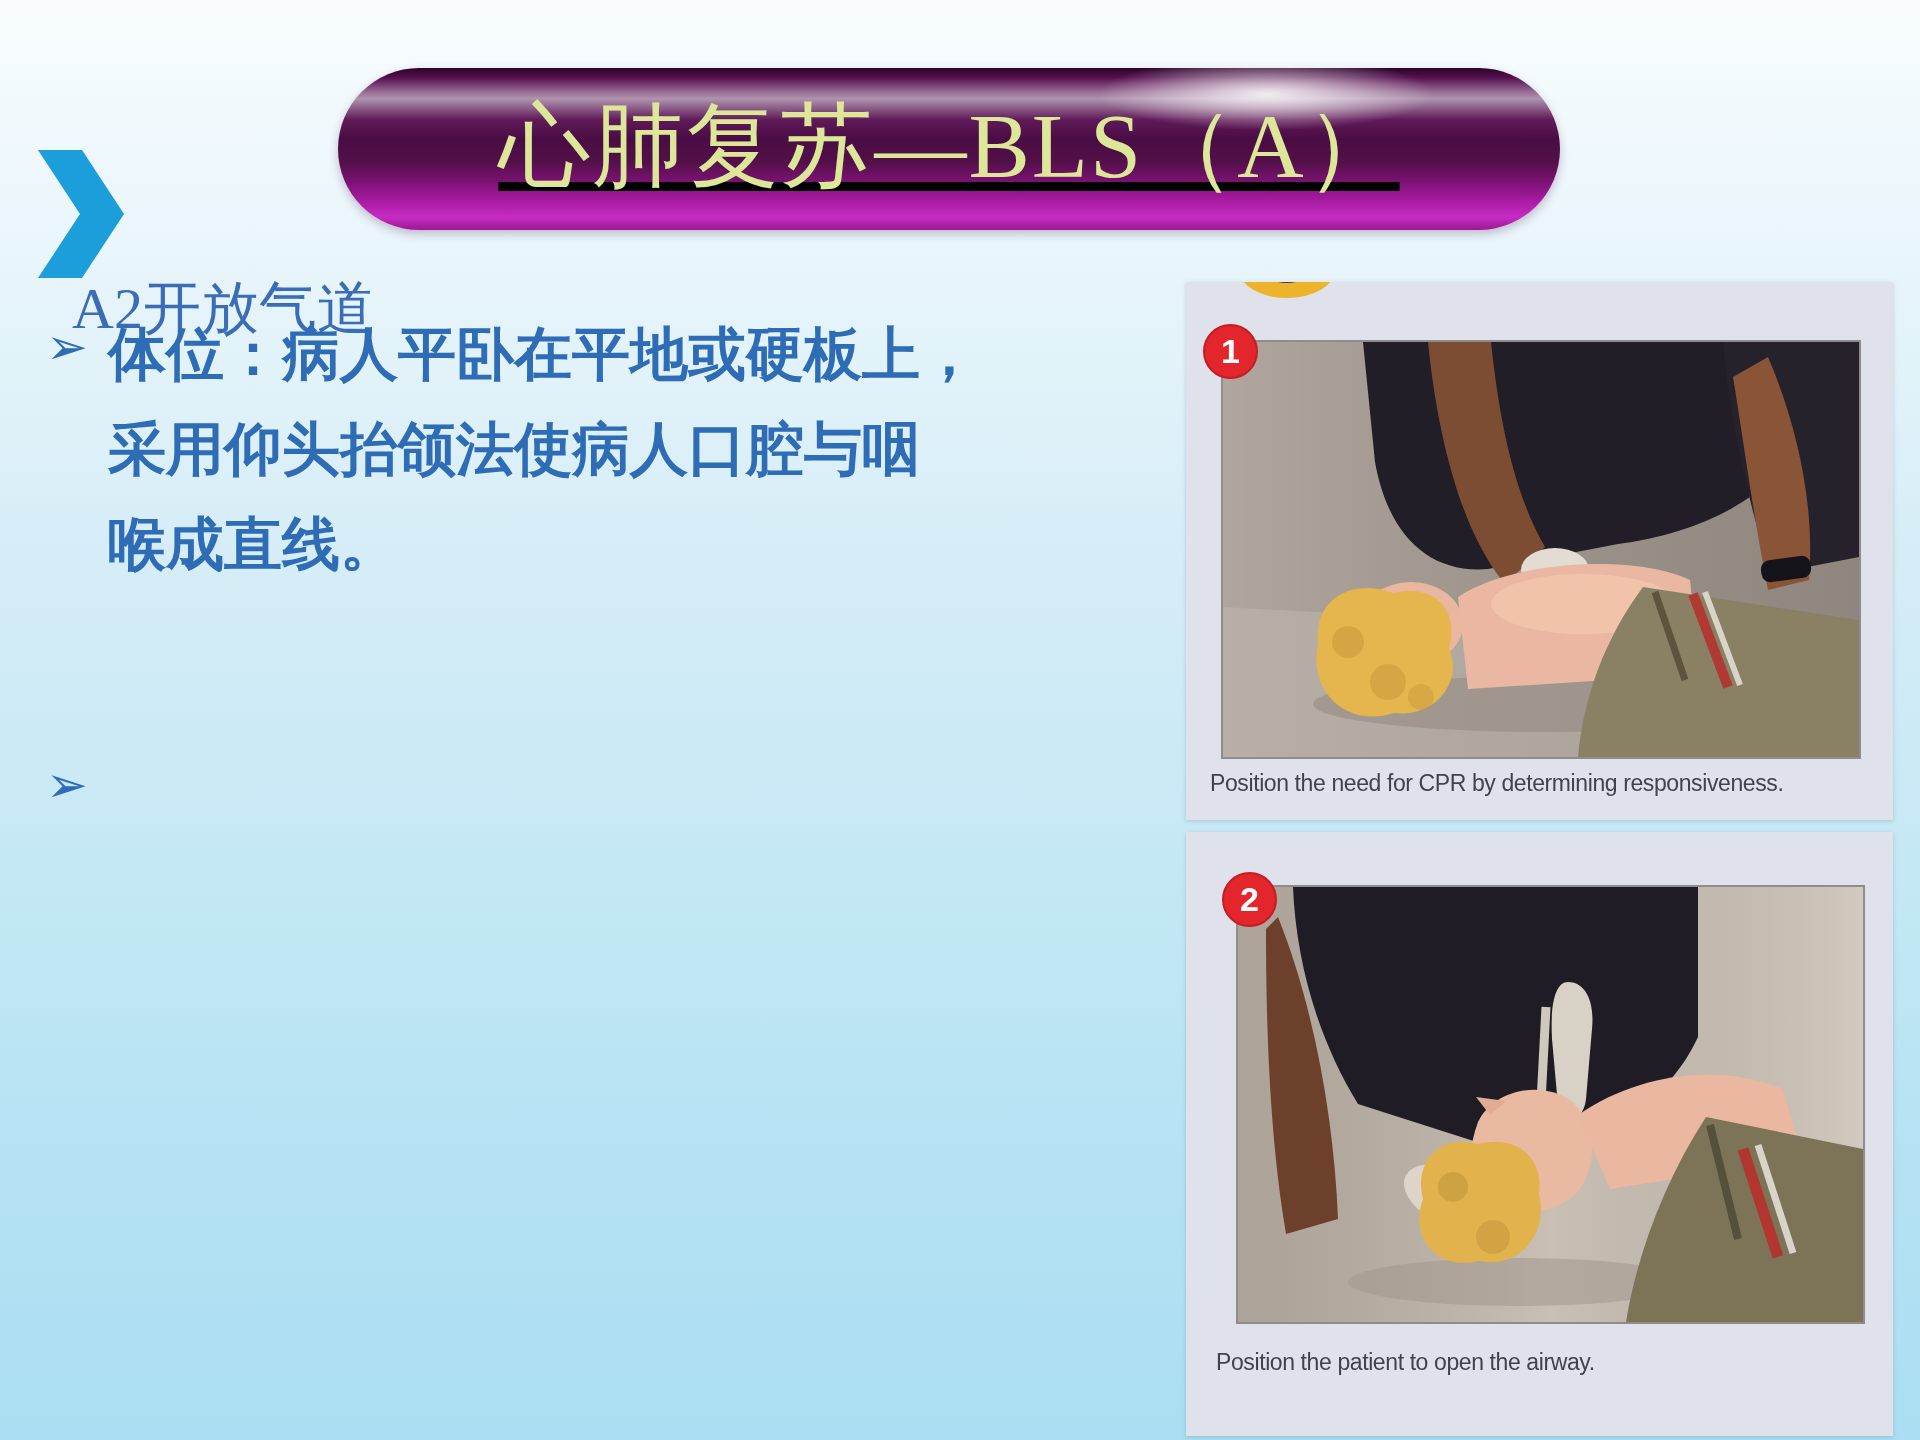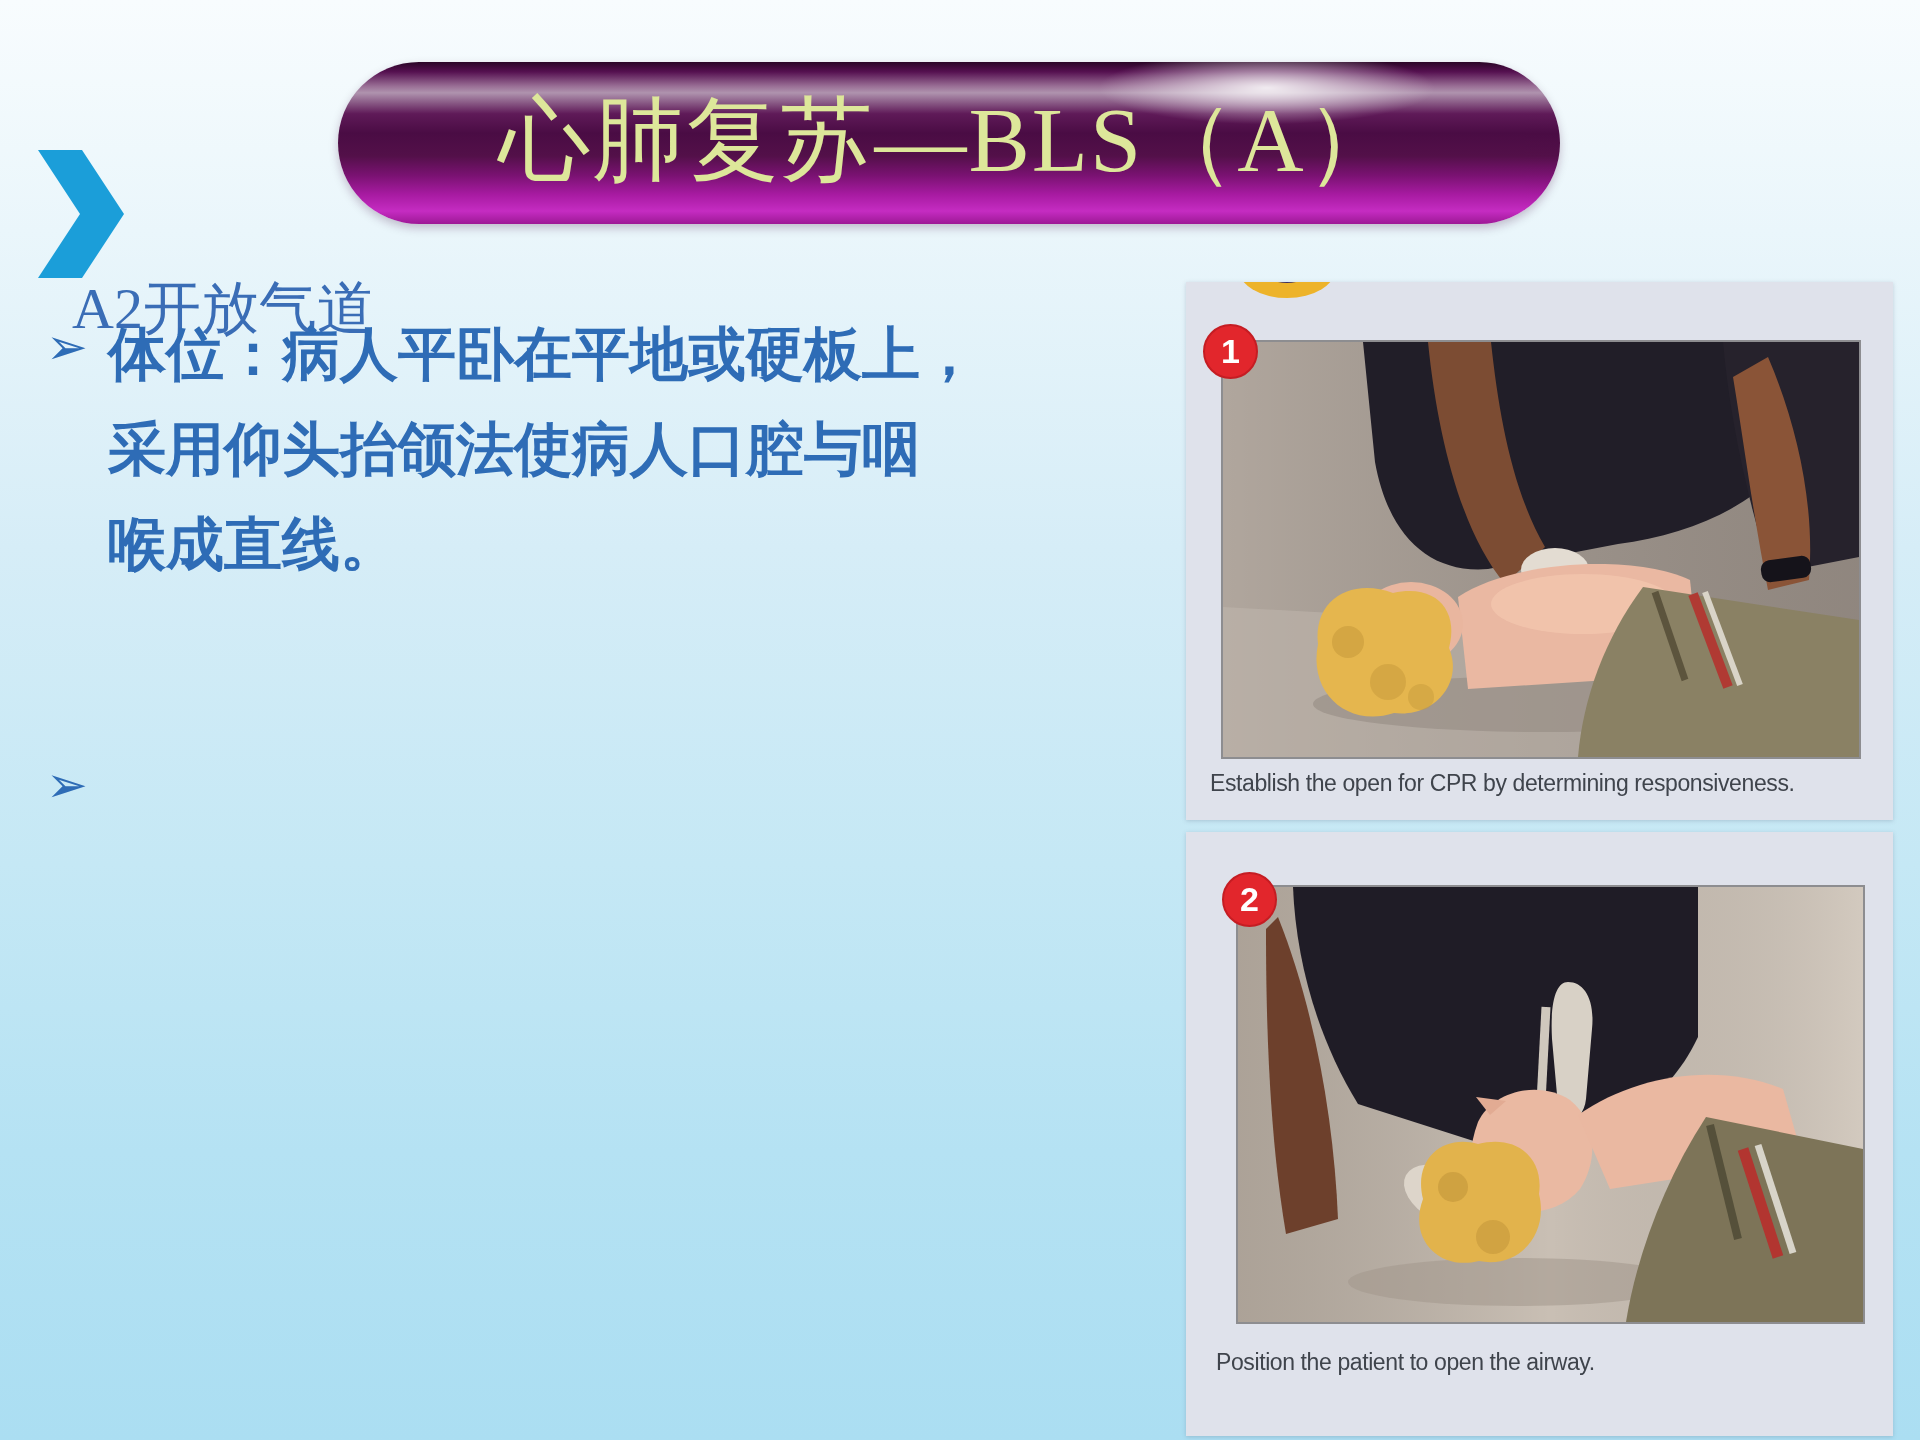--- a/index.html
+++ b/index.html
@@ -4,26 +4,27 @@
 <style>
   html,body{margin:0;padding:0;background:#ffffff;}
   .slide{
     position:relative;width:1920px;height:1440px;overflow:hidden;
     font-family:"Liberation Sans",sans-serif;
     background:linear-gradient(180deg,#f8fcfe 0%,#eaf6fb 16%,#d6edf7 38%,#c5e8f5 60%,#b5e2f3 80%,#abdef2 100%);
   }
 
   
   .title-pill{
-    position:absolute;left:338px;top:62px;width:1222px;height:162px;border-radius:82px;
+    position:absolute;left:338px;top:68px;width:1222px;height:162px;border-radius:82px;
     background:
       radial-gradient(ellipse 240px 52px at 76% 16%,rgba(255,255,255,.85),rgba(255,255,255,0) 70%),
       linear-gradient(180deg,#2b0627 0%,#551050 6%,#9a6f96 15%,#af93ae 19%,#5f1a58 32%,#4a0c44 44%,#531049 58%,#7a1272 70%,#a81ba2 82%,#c52cc2 92%,#9d1895 100%);
     display:flex;align-items:center;justify-content:center;
     box-shadow:0 4px 10px rgba(60,10,60,.25);
+    text-decoration:underline;
   }
   .title-text{
     font-family:"Liberation Serif",serif;
     font-size:92px;color:#dde79a;letter-spacing:2px;white-space:nowrap;
     padding-bottom:6px;
   }
 
   
   .chevron{position:absolute;left:38px;top:150px;width:86px;height:128px;}
 
@@ -134,21 +135,21 @@
         <circle cx="198" cy="355" r="13" fill="#c89b3c" opacity="0.5"></circle>
 
         <path d="M420,245 L636,278 L636,415 L355,415 C360,356 382,296 420,245 Z" fill="#8a8164"></path>
         <path d="M470,252 L505,345" stroke="#b03a33" stroke-width="10" fill="none"></path>
         <path d="M482,250 L517,343" stroke="#d9d4c8" stroke-width="6" fill="none"></path>
         <path d="M432,250 L462,338" stroke="#5c543d" stroke-width="7" fill="none"></path>
       </svg>
     </div>
 
     <div class="badge badge-1">1</div>
-    <div class="caption caption-1">Establish the open for CPR by determining responsiveness.</div>
+    <div class="caption caption-1">Position the need for CPR by determining responsiveness.</div>
   </div>
 
   <div class="panel panel-2">
     <div class="photo photo-2">
       <svg width="100%" height="100%" viewBox="0 0 625 435" preserveAspectRatio="none">
         <defs>
           <linearGradient id="pg2" x1="0" y1="0" x2="1" y2="0">
             <stop offset="0" stop-color="rgba(70,60,50,0.22)"></stop>
             <stop offset="0.5" stop-color="rgba(0,0,0,0)"></stop>
             <stop offset="1" stop-color="rgba(255,250,240,0.18)"></stop>

